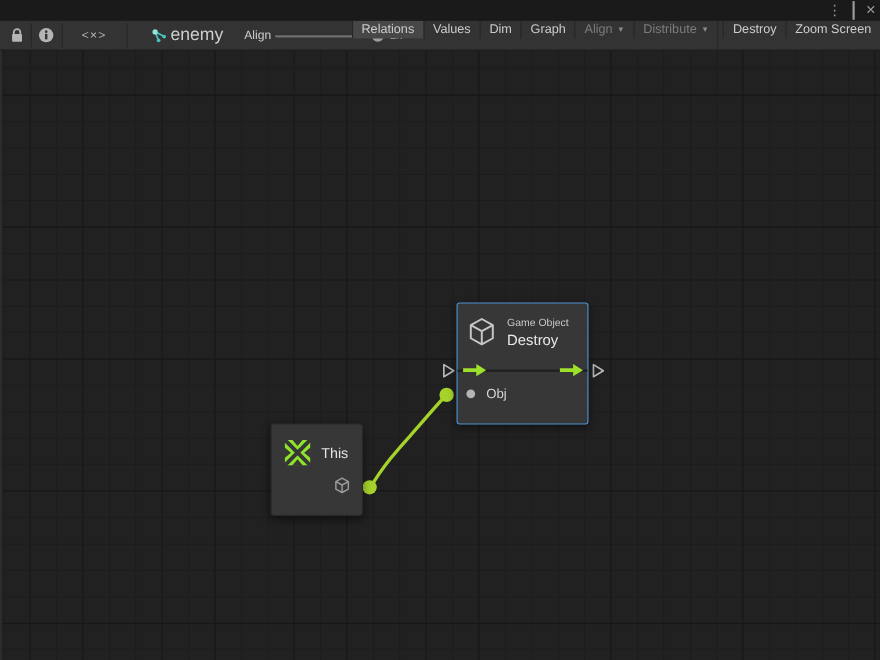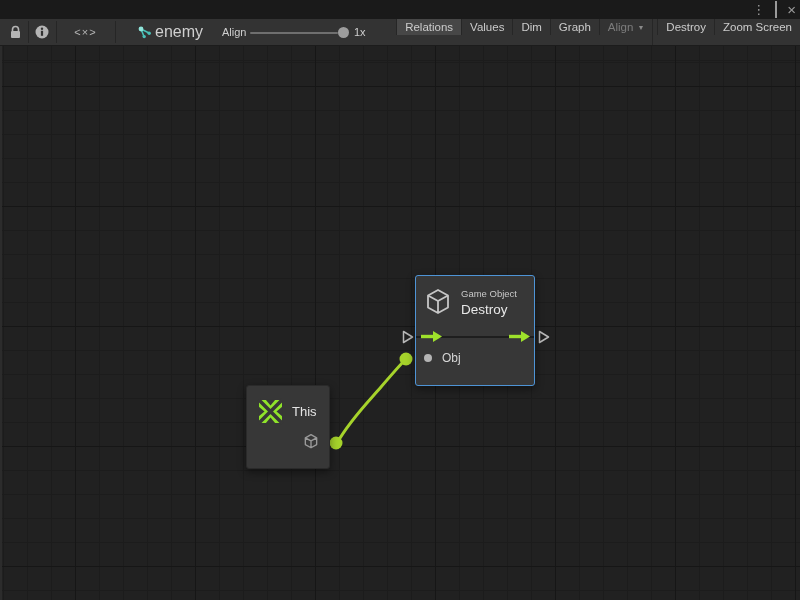--- a/index.html
+++ b/index.html
@@ -141,20 +141,24 @@
       <div class="tb-btn">
         <span>Dim</span>
         </div>
       <div class="tb-btn">
         <span>Graph</span>
         </div>
       <div class="tb-btn disabled">
         <span>Align</span>
         <span class="caret">▼</span>
         </div>
+      <div class="tb-btn disabled">
+        <span>Distribute</span>
+        <span class="caret">▼</span>
+        </div>
       <div class="gap"></div>
       <div class="tb-btn">
         <span>Destroy</span>
         </div>
       <div class="tb-btn">
         <span>Zoom Screen</span>
         </div>
     </div>
   </div>
 

